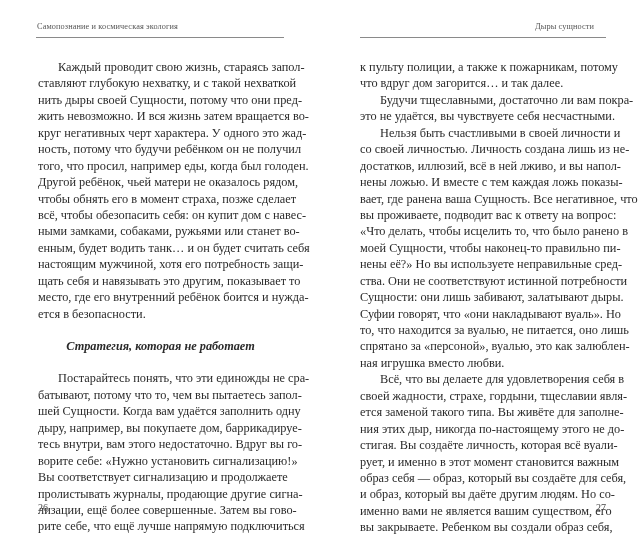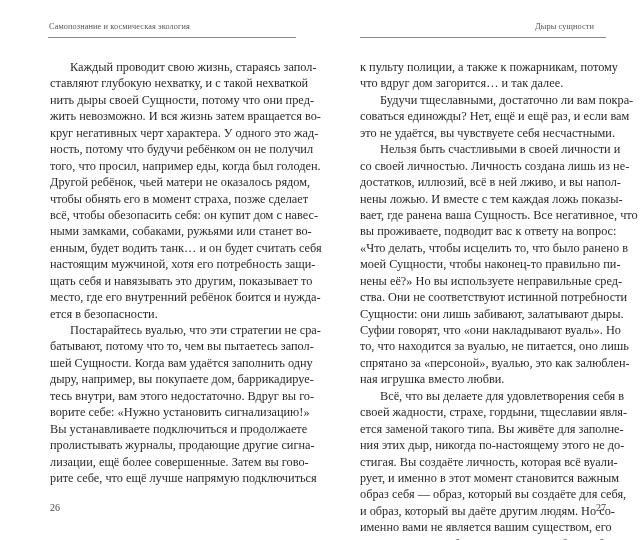--- a/index.html
+++ b/index.html
@@ -3,21 +3,21 @@
 <meta charset="utf-8">
 <style>
   html, body { margin: 0; padding: 0; }
   body {
     width: 640px; height: 540px; background: #ffffff; overflow: hidden;
     position: relative;
     font-family: "Liberation Serif", "DejaVu Serif", serif;
     color: #2a2a2a;
   }
   .page { position: absolute; top: 0; height: 540px; width: 320px; }
-  .page.left { left: 12px; }
+  .page.left { left: 0; }
   .page.right { left: 320px; }
   .running-head {
     position: absolute; top: 22px; font-size: 8.3px; color: #555;
     letter-spacing: 0.1px; white-space: nowrap;
   }
   .page.left .running-head { left: 37px; }
   .page.right .running-head { right: 46px; }
   .rule { position: absolute; top: 37px; height: 0; border-top: 1px solid #8a8a8a; }
   .page.left .rule { left: 36px; width: 248px; }
   .page.right .rule { left: 40px; width: 246px; }
@@ -56,47 +56,47 @@
         <span class="line">Другой ребёнок, чьей матери не оказалось рядом,</span>
         <span class="line">чтобы обнять его в момент страха, позже сделает</span>
         <span class="line">всё, чтобы обезопасить себя: он купит дом с навес-</span>
         <span class="line">ными замками, собаками, ружьями или станет во-</span>
         <span class="line">енным, будет водить танк… и он будет считать себя</span>
         <span class="line">настоящим мужчиной, хотя его потребность защи-</span>
         <span class="line">щать себя и навязывать это другим, показывает то</span>
         <span class="line">место, где его внутренний ребёнок боится и нужда-</span>
         <span class="line last">ется в безопасности.</span>
       </div>
+    <div class="heading">Стратегия, которая не работает</div>
     <div>
-        <span class="line indent">Постарайтесь вуалью, что эти стратегии не сра-</span>
+        <span class="line indent">Постарайтесь понять, что эти единожды не сра-</span>
         <span class="line">батывают, потому что то, чем вы пытаетесь запол-</span>
         <span class="line">шей Сущности. Когда вам удаётся заполнить одну</span>
         <span class="line">дыру, например, вы покупаете дом, баррикадируе-</span>
         <span class="line">тесь внутри, вам этого недостаточно. Вдруг вы го-</span>
         <span class="line">ворите себе: «Нужно установить сигнализацию!»</span>
-        <span class="line">Вы устанавливаете подключиться и продолжаете</span>
+        <span class="line">Вы соответствует сигнализацию и продолжаете</span>
         <span class="line">пролистывать журналы, продающие другие сигна-</span>
         <span class="line">лизации, ещё более совершенные. Затем вы гово-</span>
         <span class="line">рите себе, что ещё лучше напрямую подключиться</span>
       </div>
   </div>
   <div class="page-number">26</div>
 </div>
 
 <div class="page right">
   <div class="running-head">Дыры сущности</div>
   <div class="rule"></div>
   <div class="text">
     <div>
         <span class="line">к пульту полиции, а также к пожарникам, потому</span>
         <span class="line last">что вдруг дом загорится… и так далее.</span>
       </div>
     <div>
         <span class="line indent">Будучи тщеславными, достаточно ли вам покра-</span>
-        <span class="line">соваться единожды? Нет, ещё и ещё раз, и если вам</span>
         <span class="line last">это не удаётся, вы чувствуете себя несчастными.</span>
       </div>
     <div>
         <span class="line indent">Нельзя быть счастливыми в своей личности и</span>
         <span class="line">со своей личностью. Личность создана лишь из не-</span>
         <span class="line">достатков, иллюзий, всё в ней лживо, и вы напол-</span>
         <span class="line">нены ложью. И вместе с тем каждая ложь показы-</span>
         <span class="line">вает, где ранена ваша Сущность. Все негативное, что</span>
         <span class="line">вы проживаете, подводит вас к ответу на вопрос:</span>
         <span class="line">«Что делать, чтобы исцелить то, что было ранено в</span>

